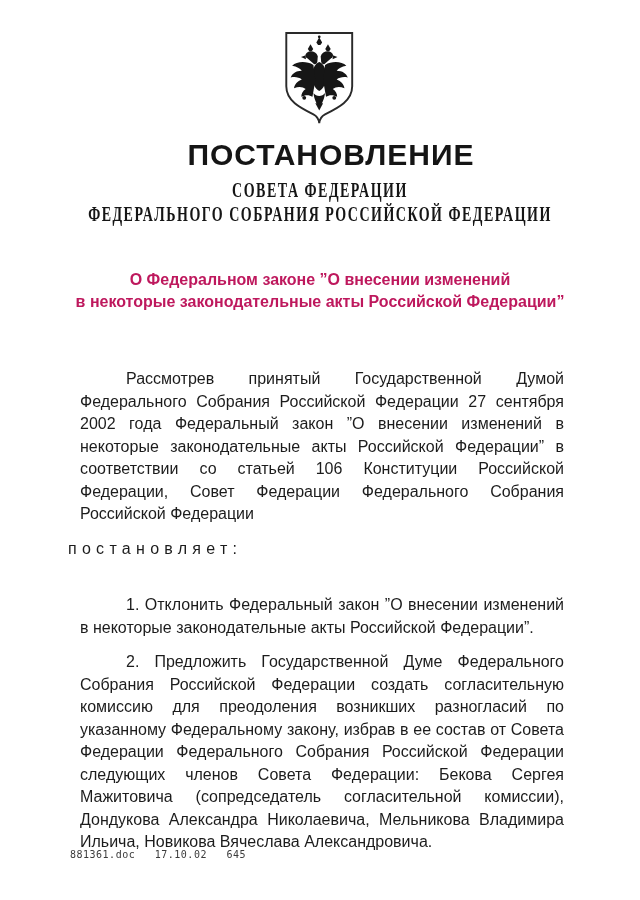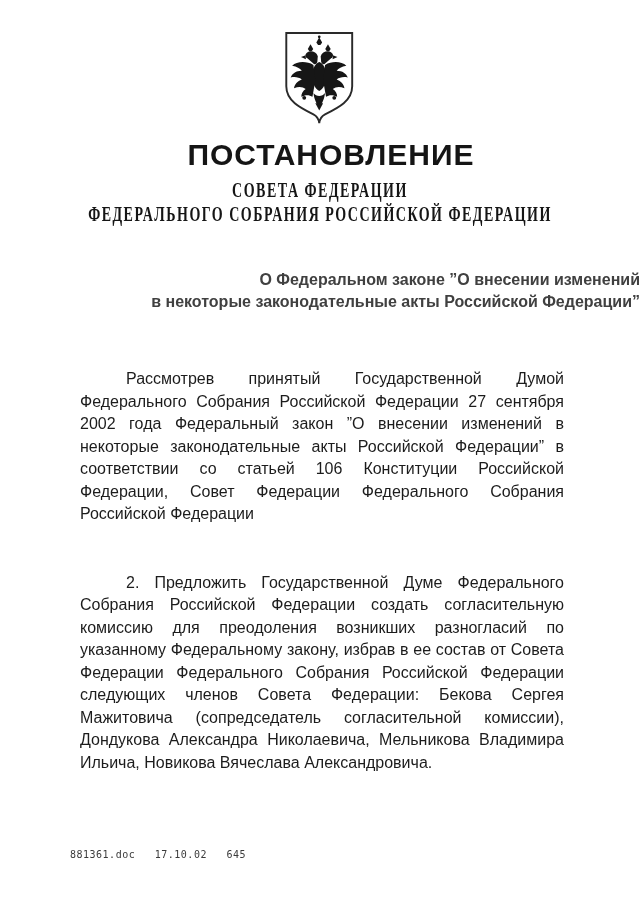--- a/index.html
+++ b/index.html
@@ -51,26 +51,26 @@
     color: #151515;
     white-space: nowrap;
   }
   .issuer1 { top: 180px; }
   .issuer2 { top: 204px; }
   .subject {
     position: absolute;
     top: 269px;
     left: 0;
     width: 100%;
-    text-align: right;
+    text-align: center;
     font-size: 16px;
     font-weight: 700;
     line-height: 22px;
     white-space: pre-line;
-    color: #404040;
+    color: #be185d;
   }
   .bodytext {
     position: absolute;
     top: 356px;
     left: 68px;
     width: 508px;
     font-size: 16px;
     line-height: 22.5px;
     text-align: justify;
   }
@@ -128,19 +128,21 @@
 
   <div class="issuer issuer1">СОВЕТА ФЕДЕРАЦИИ</div>
 
   <div class="issuer issuer2">ФЕДЕРАЛЬНОГО СОБРАНИЯ РОССИЙСКОЙ ФЕДЕРАЦИИ</div>
 
   <div class="subject">О Федеральном законе ”О внесении изменений
 в некоторые законодательные акты Российской Федерации”</div>
 
   <div class="bodytext">
     <p class="para">Рассмотрев принятый Государственной Думой Федерального Собрания Российской Федерации 27 сентября 2002 года Федеральный закон ”О внесении изменений в некоторые законодательные акты Российской Федерации” в соответствии со статьей 106 Конституции Российской Федерации, Совет Федерации Федерального Собрания Российской Федерации</p>
+    <p class="resolves">постановляет:</p>
     <div class="para-gap"></div>
+    <p class="para">1. Отклонить Федеральный закон ”О внесении изменений в некоторые законодательные акты Российской Федерации”.</p>
     <p class="para">2. Предложить Государственной Думе Федерального Собрания Российской Федерации создать согласительную комиссию для преодоления возникших разногласий по указанному Федеральному закону, избрав в ее состав от Совета Федерации Федерального Собрания Российской Федерации следующих членов Совета Федерации: Бекова Сергея Мажитовича (сопредседатель согласительной комиссии), Дондукова Александра Николаевича, Мельникова Владимира Ильича, Новикова Вячеслава Александровича.</p>
   </div>
 
   <div class="footer-note">881361.doc   17.10.02   645</div>
 
 </div>
 
 </body></html>

